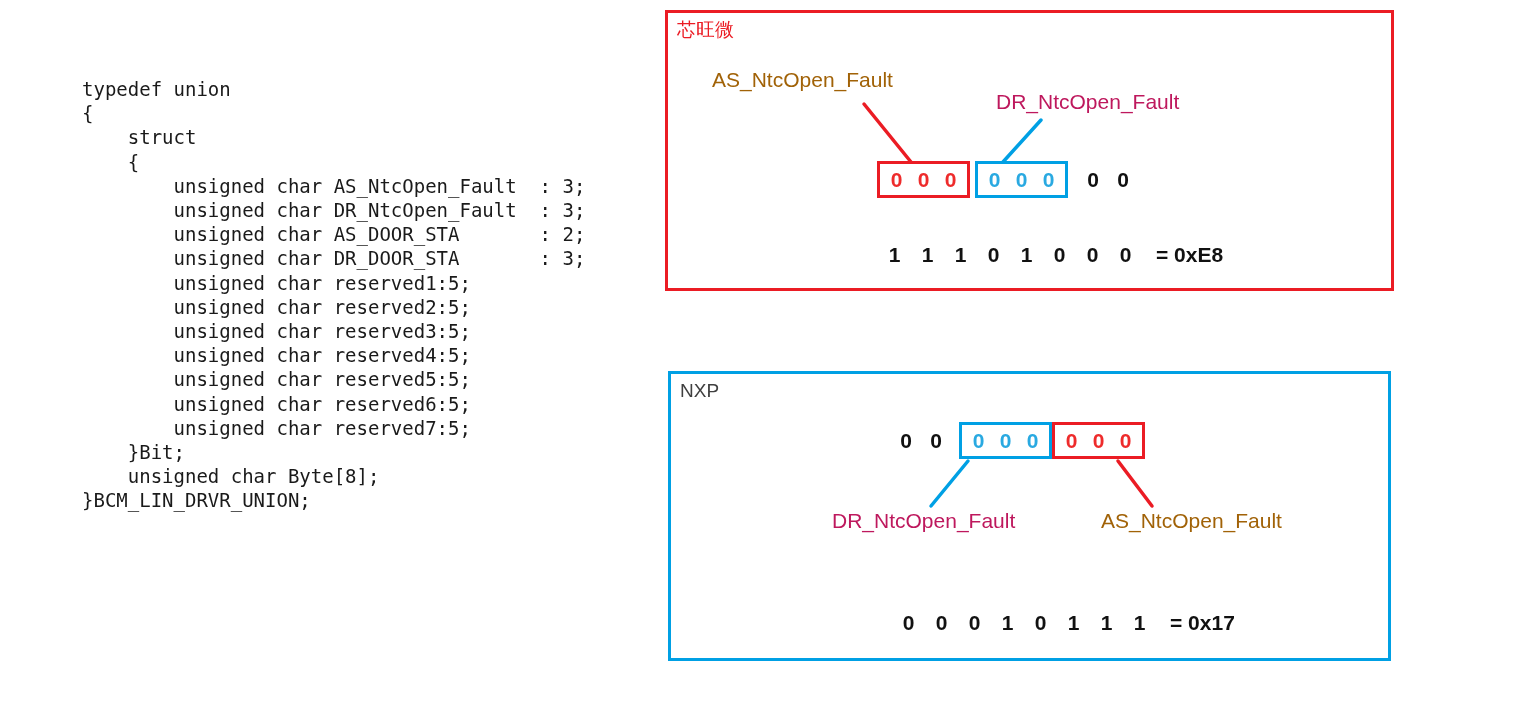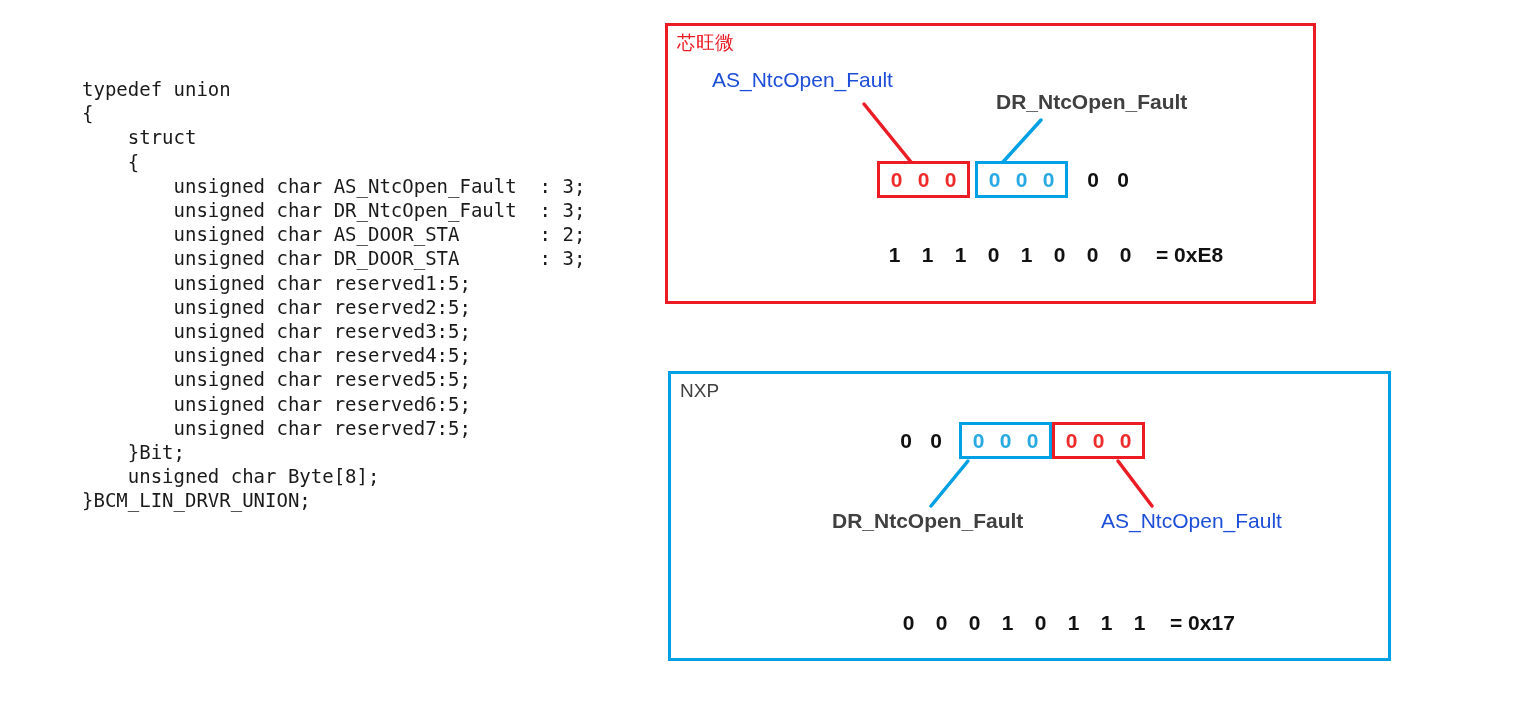--- a/index.html
+++ b/index.html
@@ -31,22 +31,22 @@
   }
 
   
   .panel {
     position: absolute;
     box-sizing: border-box;
     background: #ffffff;
   }
   .panel-red {
     left: 665px;
-    top: 23px;
-    width: 651px;
+    top: 10px;
+    width: 729px;
     height: 281px;
     border: 3px solid #EB1C24;
   }
   .panel-blue {
     left: 668px;
     top: 371px;
     width: 723px;
     height: 290px;
     border: 3px solid #00A0E4;
   }
@@ -61,22 +61,22 @@
   .panel-red .panel-title { color: #EB1C24; }
   .panel-blue .panel-title { color: #404040; }
 
   
   .callout {
     position: absolute;
     font-size: 21px;
     line-height: 24px;
     white-space: nowrap;
   }
-  .callout.red  { color: #1d4ed8; }
-  .callout.blue { color: #404040; font-weight: bold; }
+  .callout.red  { color: #a16207; }
+  .callout.blue { color: #be185d; }
 
   
   .bitrow {
     position: absolute;
     display: flex;
     align-items: center;
     white-space: nowrap;
   }
   .bit {
     font-size: 21px;

